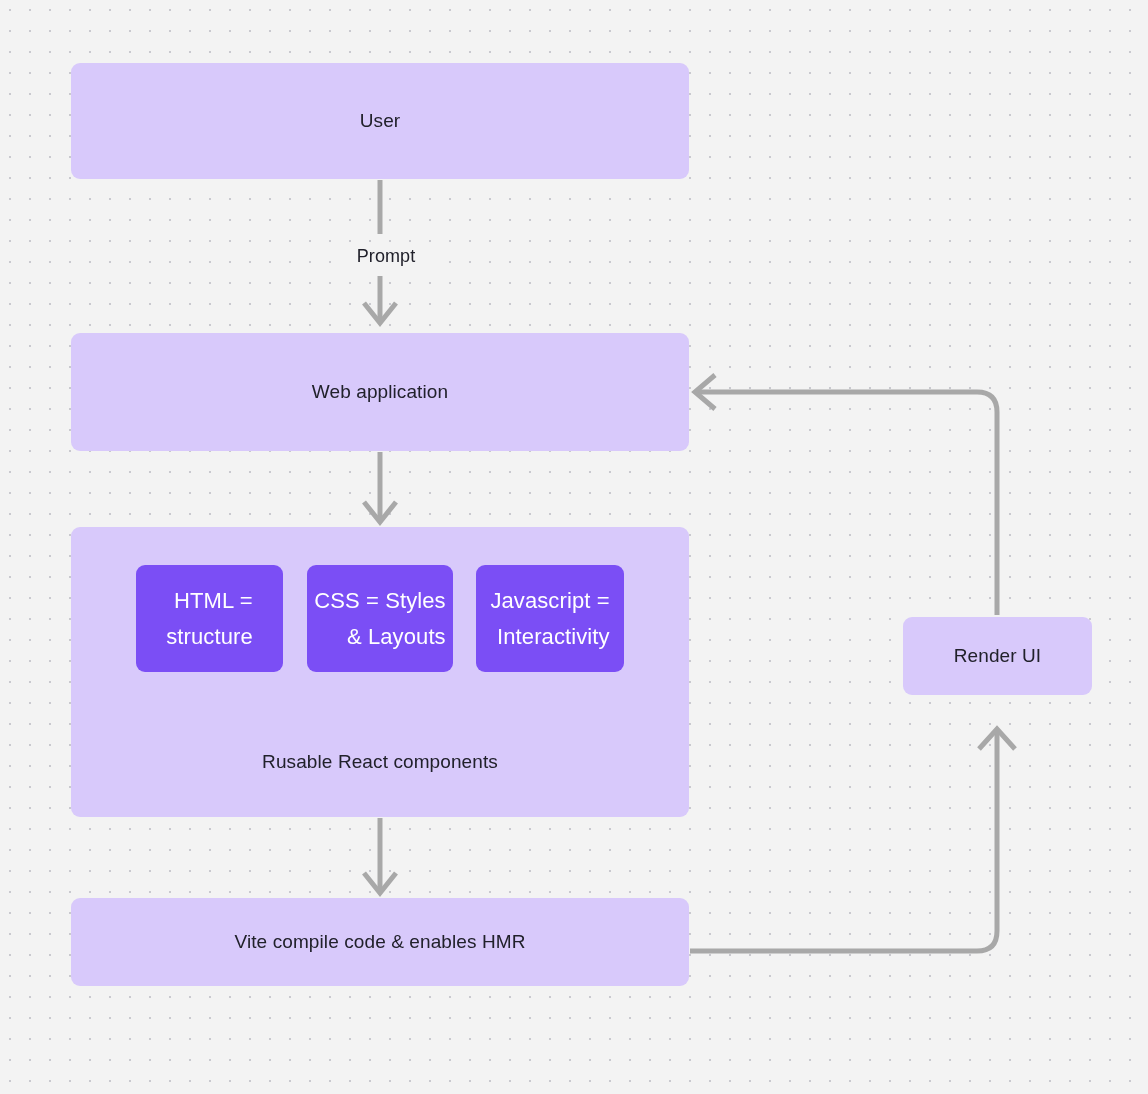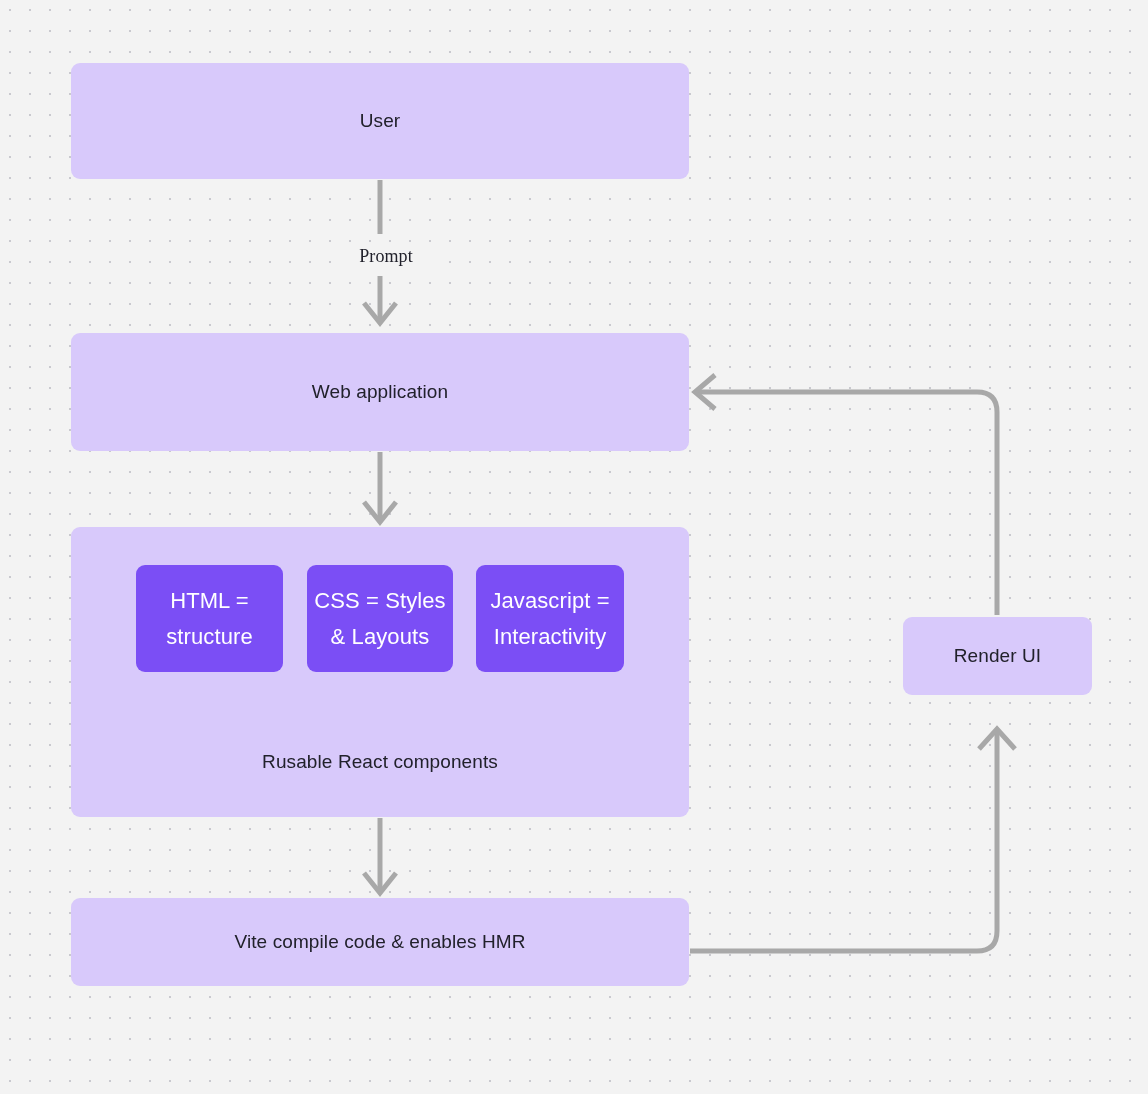--- a/index.html
+++ b/index.html
@@ -26,21 +26,21 @@
     height: 1094px;
     pointer-events: none;
   }
   .node {
     position: absolute;
     box-sizing: border-box;
     border-radius: 9px;
     display: flex;
     align-items: center;
     justify-content: center;
-    text-align: center;
+    text-align: right;
   }
   .node-outer {
     background: #d8c9fb;
     color: #21212b;
     font-size: 19px;
     line-height: 1.42;
     letter-spacing: 0.1px;
   }
   .node-inner {
     background: #7b4ef5;
@@ -109,21 +109,21 @@
     <g>
       <path class="edge-path" d="M 997 615 L 997 412 Q 997 392 977 392 L 697 392"></path>
       <path class="edge-head" d="M 715 375 L 695 392 L 715 409"></path>
     </g>
   </svg>
 
   <div class="node node-outer" style="left:71px; top:63px; width:618px; height:116px;">
     <span class="node-label">User</span>
   </div>
 
-  <div class="edge-label" style="left:340px; top:245px; width:80px;font-family:Liberation Serif, serif;">Prompt</div>
+  <div class="edge-label" style="left:340px; top:245px; width:80px;">Prompt</div>
 
   <div class="node node-outer" style="left:71px; top:333px; width:618px; height:118px;">
     <span class="node-label">Web application</span>
   </div>
 
   <div class="node node-outer" style="left:71px; top:527px; width:618px; height:290px; border-radius:9px; display:block;">
   </div>
 
   <div class="node node-inner" style="left:136px; top:565px; width:147px; height:107px;">
     <span class="node-label">HTML =

